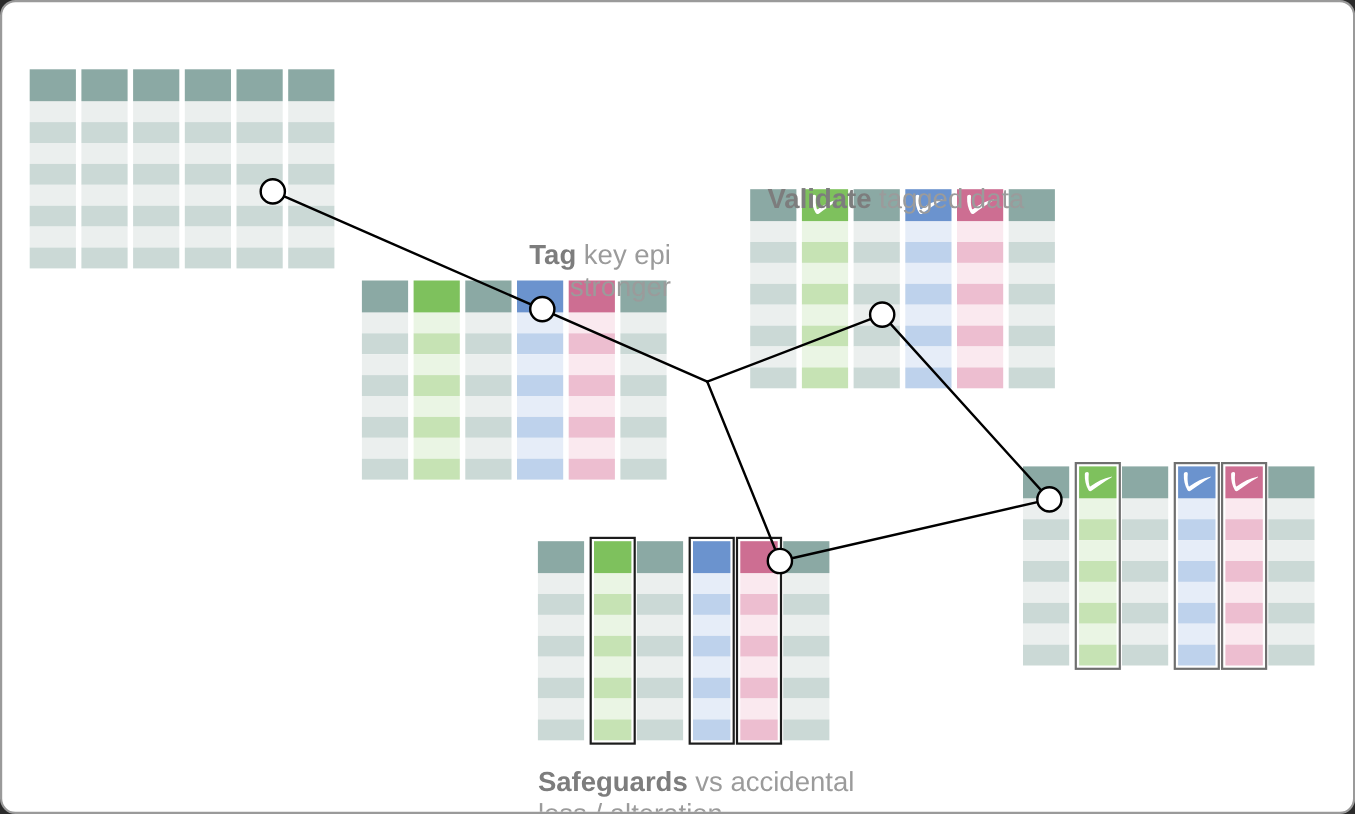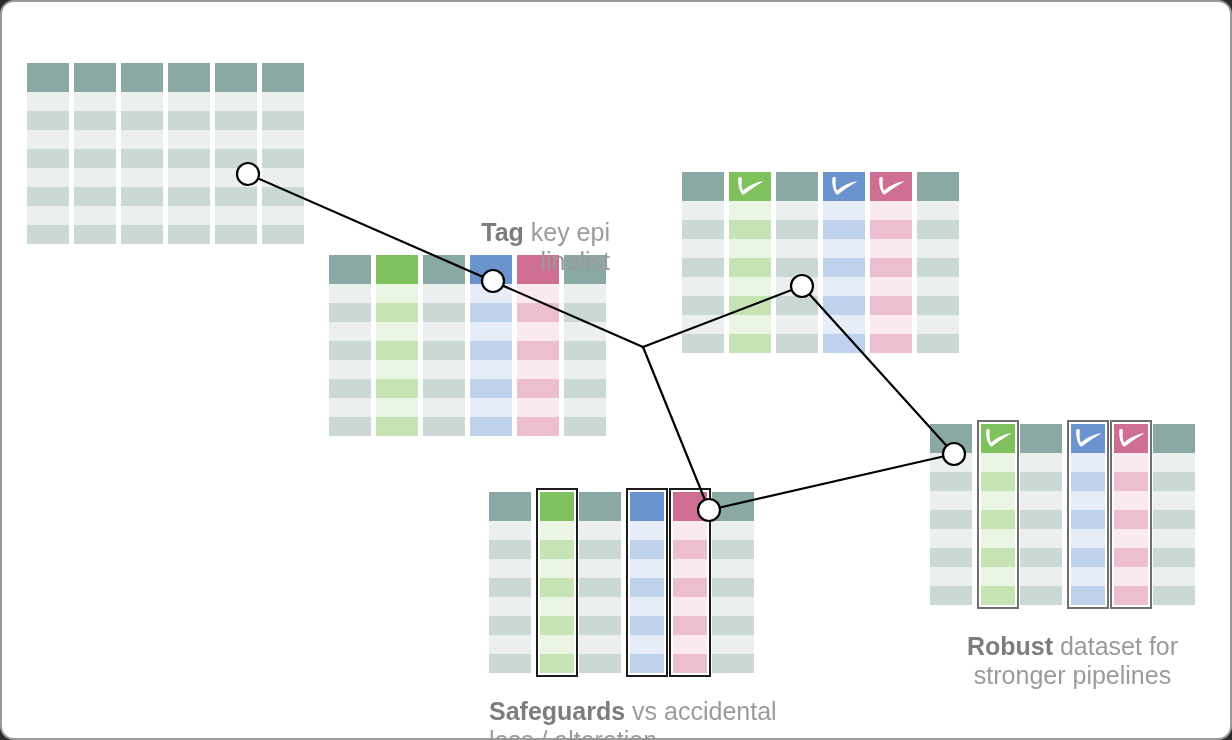--- a/index.html
+++ b/index.html
@@ -466,27 +466,26 @@
           <div class="cell" style="height: 19px; background: rgb(203, 217, 214);"></div>
           <div class="cell" style="height: 19px; background: rgb(235, 239, 238);"></div>
           <div class="cell" style="height: 19px; background: rgb(203, 217, 214);"></div>
         </div>
       </div>
     </div>
 
 
   <div class="caption cap-right" style="left:327px; top:186px; width:281px;">
     <b>Tag</b><span> key epi
-linelist</span>
+stronger</span>
   </div>
 
+  <div class="caption cap-center" style="left:660px; top:135px; width:305px;">
+    <b>Validate</b><span> tagged data</span>
+  </div>
 
   <div class="caption cap-left" style="left:487px; top:665px; width:330px;">
     <b>Safeguards</b><span> vs accidental
 loss / alteration</span>
   </div>
 
-  <div class="caption cap-center" style="left:928px; top:600px; width:285px;">
-    <b>Robust</b><span> dataset for
-stronger pipelines</span>
-  </div>
 
 </div>
 
 </body></html>

